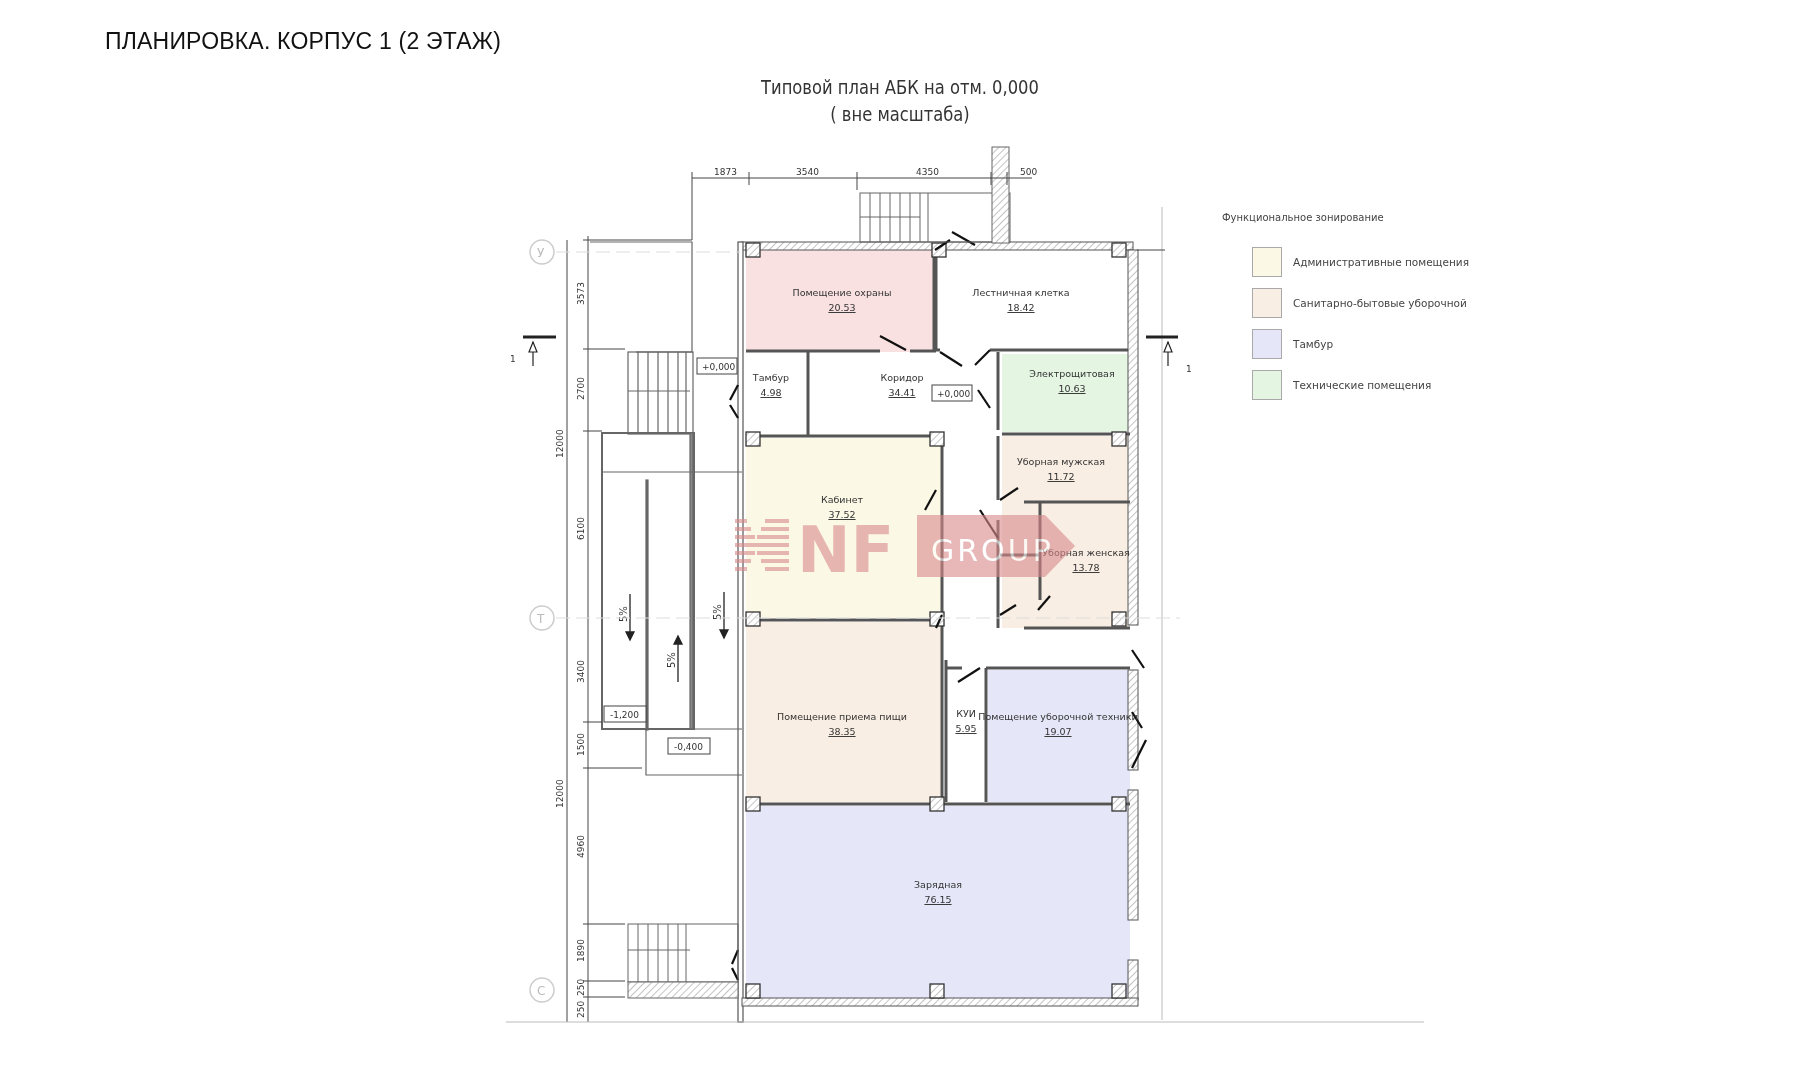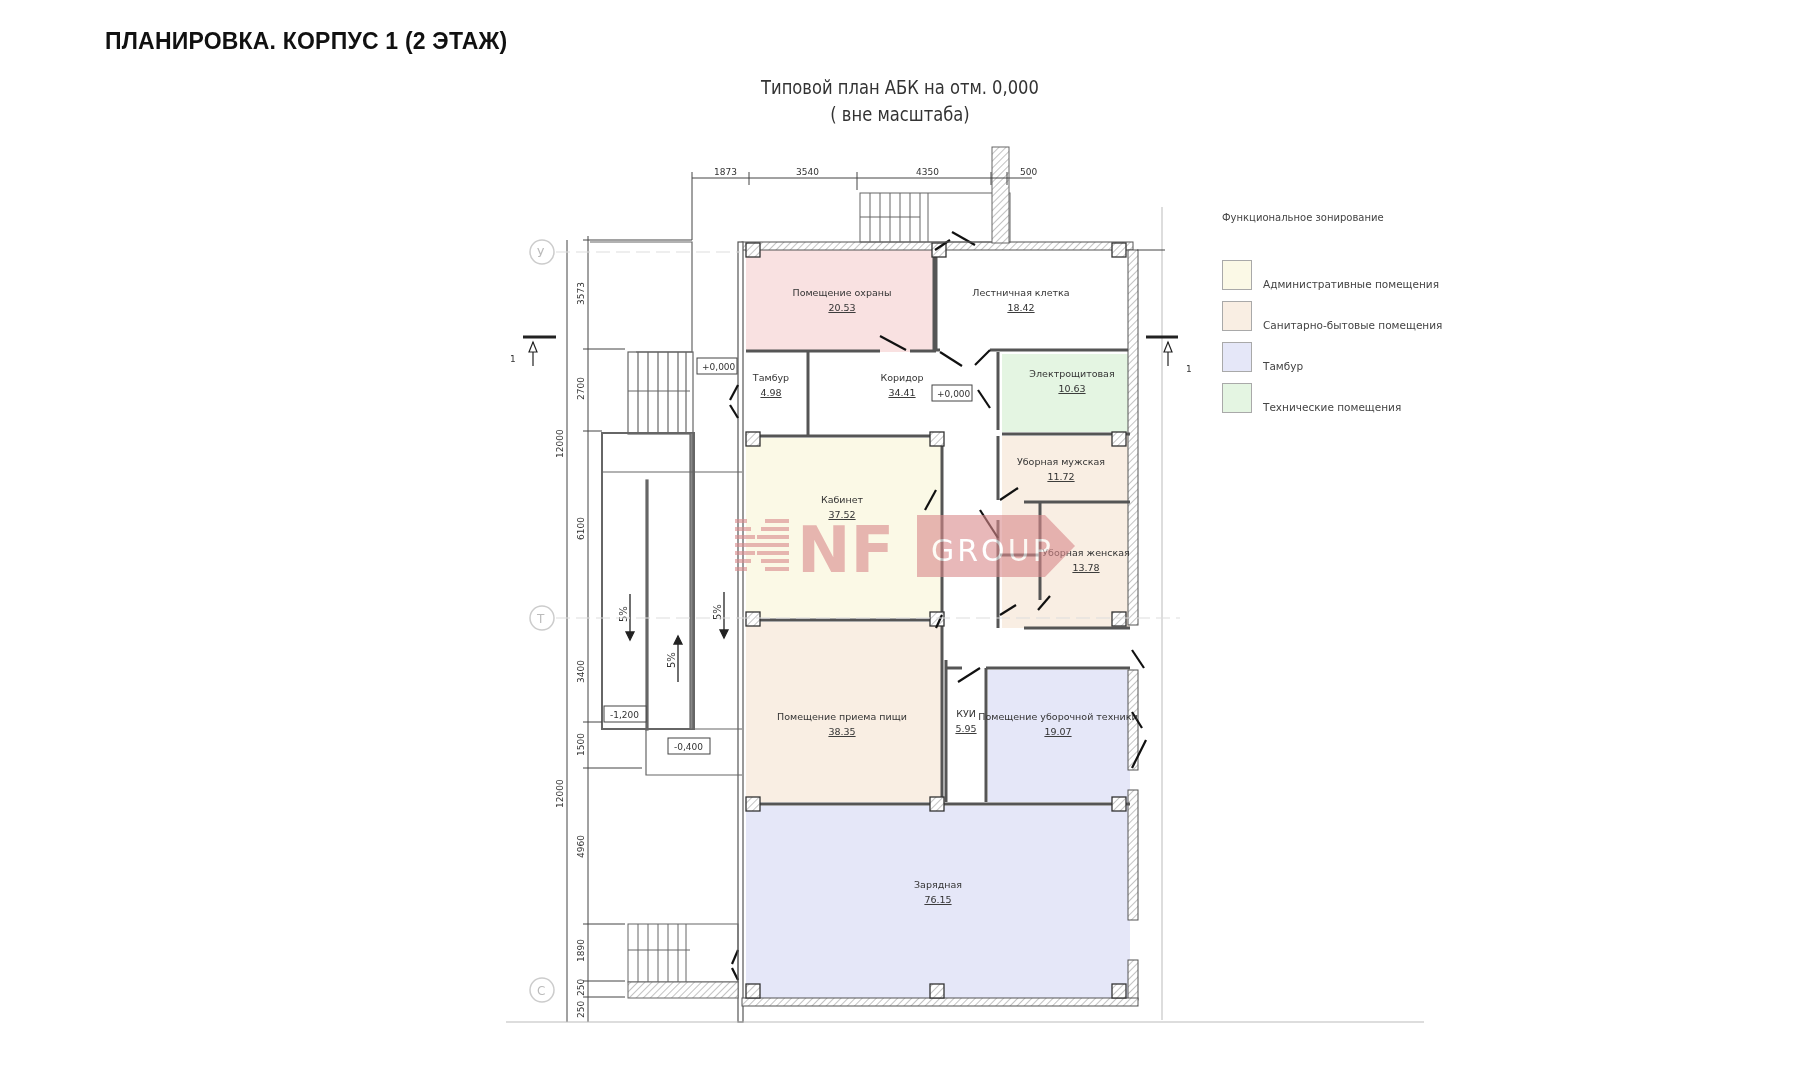--- a/index.html
+++ b/index.html
@@ -1,22 +1,22 @@
 <!DOCTYPE html>
 <html><head>
 <meta charset="utf-8">
 <style>
   html,body{margin:0;padding:0;background:#fff;}
   body{width:1802px;height:1087px;position:relative;overflow:hidden;font-family:"DejaVu Sans",sans-serif;}
-  .page-title{position:absolute;left:105px;top:28px;font-family:"Liberation Sans",sans-serif;font-weight:bold;font-size:23px;color:#111;letter-spacing:0.2px;}
+  .page-title{position:absolute;left:105px;top:28px;font-family:"Liberation Sans",sans-serif;font-weight:normal;font-size:23px;color:#111;letter-spacing:0.2px;}
   .plan-title{position:absolute;left:700px;top:74px;width:400px;text-align:center;font-family:"DejaVu Sans",sans-serif;font-size:19px;color:#333;line-height:27px;transform:scaleX(0.86);}
   svg text{font-family:"DejaVu Sans",sans-serif;}
   .legend{position:absolute;left:1222px;top:212px;font-family:"DejaVu Sans",sans-serif;color:#444;}
-  .legend-title{font-size:10px;margin-bottom:26px;}
-  .legend-item{display:flex;align-items:flex-end;height:41px;}
+  .legend-title{font-size:10px;margin-bottom:18px;}
+  .legend-item{display:flex;align-items:center;height:41px;margin-left:30px;}
   .swatch{width:30px;height:30px;border:1.5px solid #a9a9a9;box-sizing:border-box;margin-right:11px;}
   .legend-label{font-size:10.5px;}
   .watermark{position:absolute;left:735px;top:515px;width:340px;height:62px;opacity:0.6;}
 </style>
 </head>
 <body>
 
 <div class="page-title">ПЛАНИРОВКА. КОРПУС 1 (2 ЭТАЖ)</div>
 
 <div class="plan-title">
@@ -299,21 +299,21 @@
 </svg>
 
 <div class="legend">
   <div class="legend-title">Функциональное зонирование</div>
   <div class="legend-item">
     <div class="swatch" style="background:#fbf9e6"></div>
     <span class="legend-label">Административные помещения</span>
   </div>
   <div class="legend-item">
     <div class="swatch" style="background:#f9eee3"></div>
-    <span class="legend-label">Санитарно-бытовые помещения</span>
+    <span class="legend-label">Санитарно-бытовые уборочной</span>
   </div>
   <div class="legend-item">
     <div class="swatch" style="background:#e5e7f8"></div>
     <span class="legend-label">Тамбур</span>
   </div>
   <div class="legend-item">
     <div class="swatch" style="background:#e4f5e2"></div>
     <span class="legend-label">Технические помещения</span>
   </div>
 </div>

